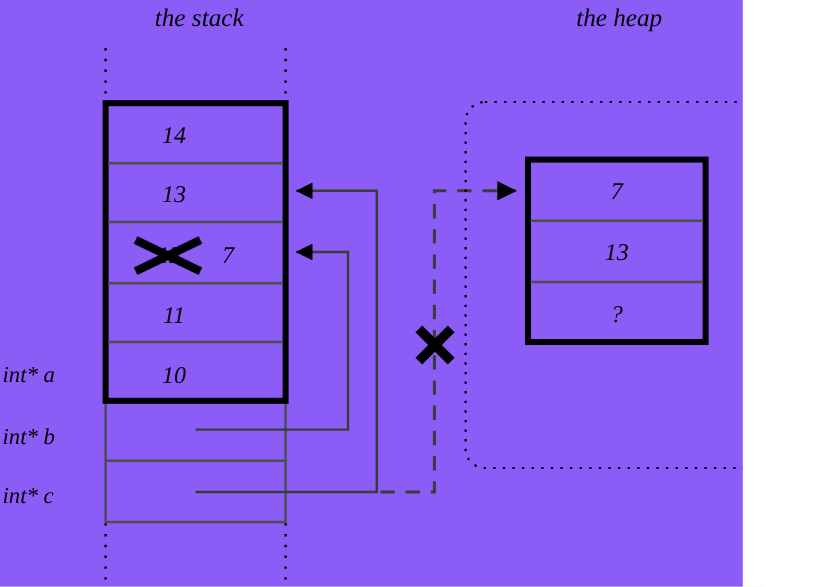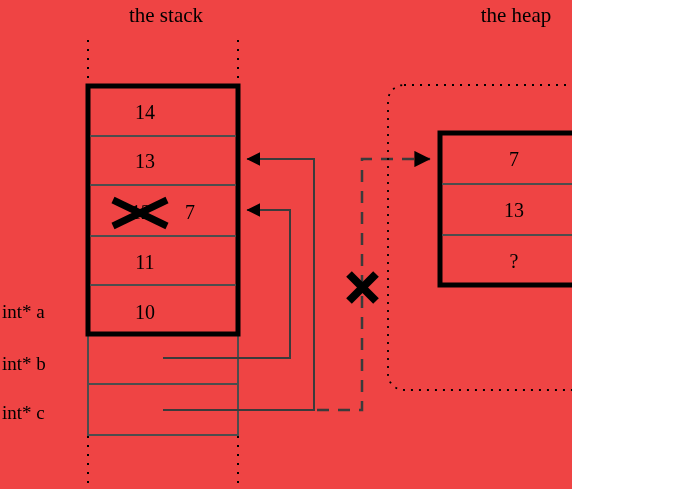--- a/index.html
+++ b/index.html
@@ -2,25 +2,26 @@
 <html><head>
 <meta charset="utf-8">
 <style>
   html, body {
     margin: 0;
     padding: 0;
     background: #ffffff;
   }
   #page {
     position: relative;
-    width: 572px;
+    width: 619px;
     height: 489px;
-    background: #ef4444;
+    background: #8b5cf6;
     overflow: hidden;
     font-family: "Liberation Serif", "DejaVu Serif", serif;
+    font-style: italic;
   }
   svg#diagram {
     position: absolute;
     left: 0;
     top: 0;
     width: 692px;
     height: 489px;
   }
   text {
     font-family: "Liberation Serif", "DejaVu Serif", serif;

